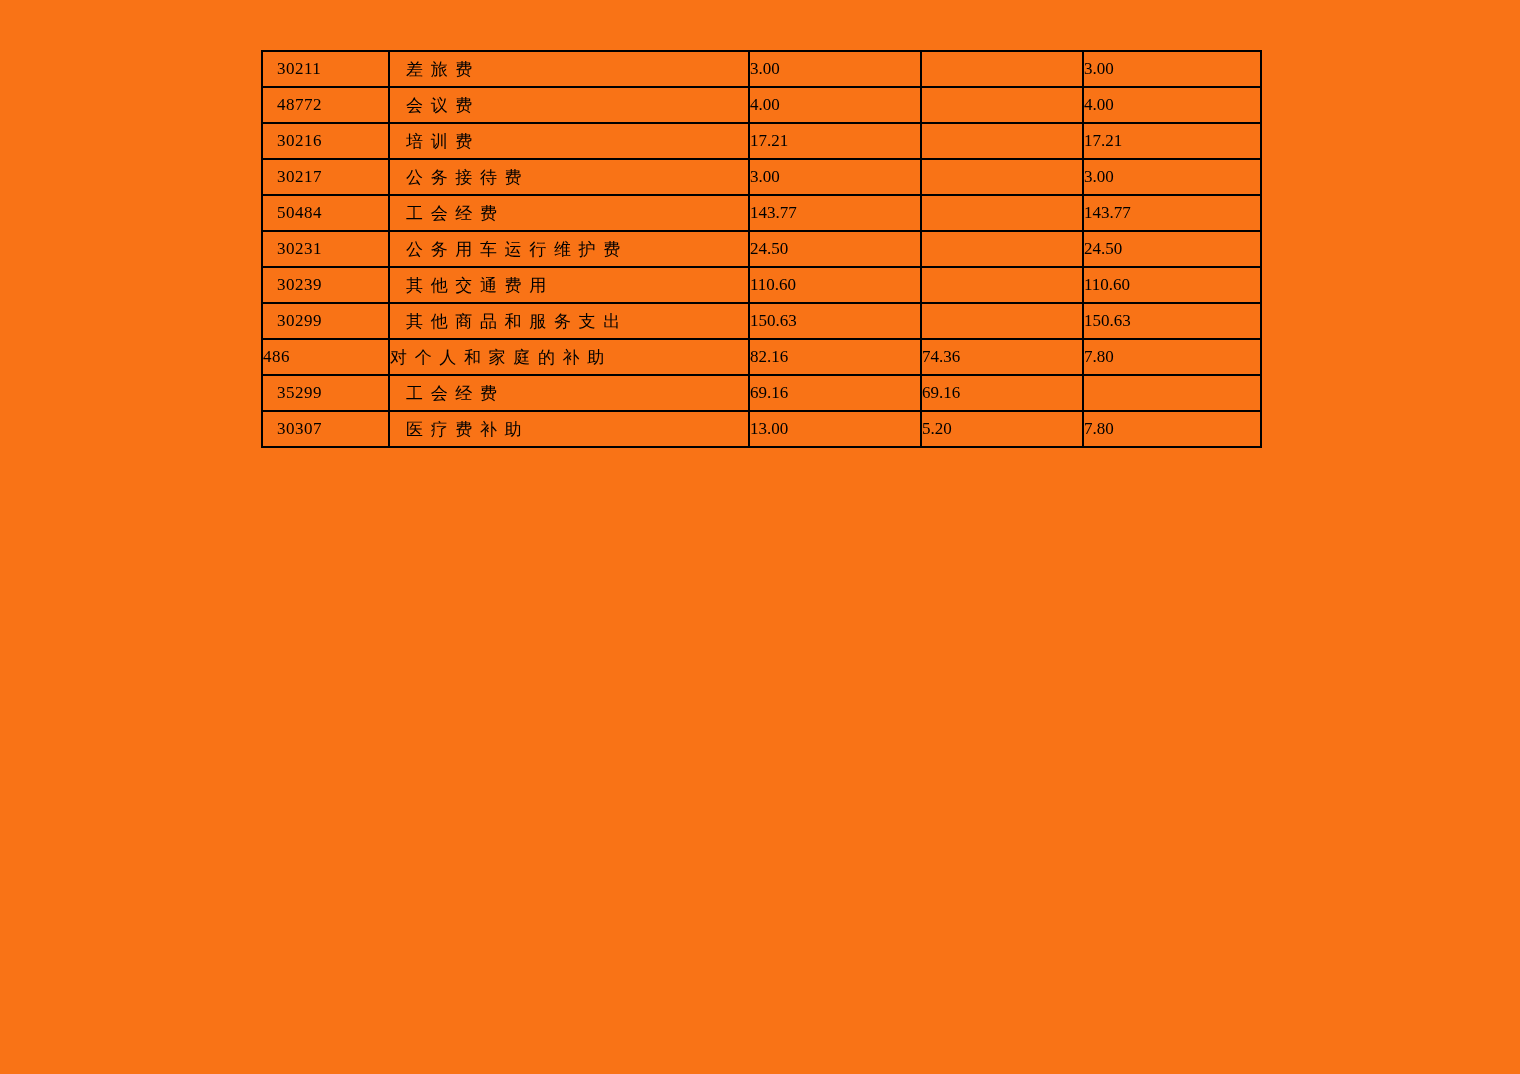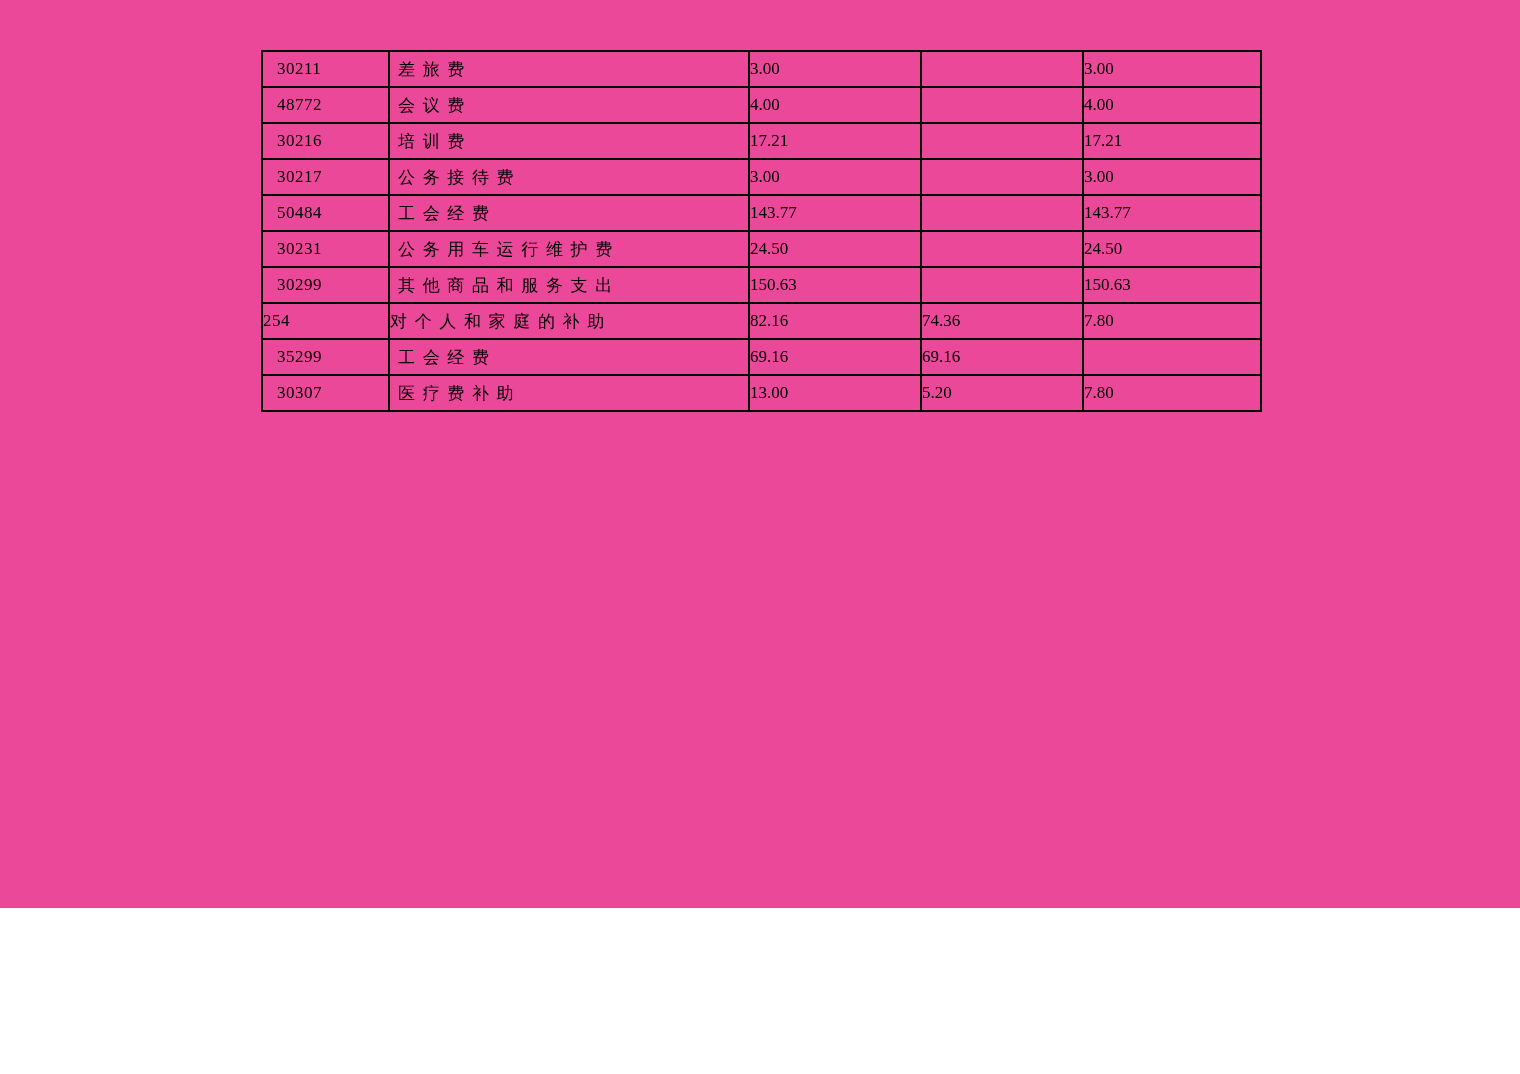--- a/index.html
+++ b/index.html
@@ -7,22 +7,22 @@
     padding: 0;
     background: #ffffff;
     width: 1520px;
     height: 1074px;
     font-family: "Liberation Serif", "DejaVu Serif", serif;
     color: #000000;
   }
   .page {
     position: relative;
     width: 1520px;
-    height: 908px;
-    background: #ec4899;
+    height: 1074px;
+    background: #f97316;
     overflow: hidden;
   }
   table.budget {
     position: absolute;
     left: 261px;
     top: 50px;
     width: 999px;
     border-collapse: collapse;
     table-layout: fixed;
     font-size: 17px;
@@ -39,21 +39,21 @@
     text-align: left;
     padding-left: 4px;
     letter-spacing: 0.5px;
   }
   td.label {
     text-align: left;
     padding-left: 4px;
     letter-spacing: 0.45em;
   }
   tr.indent td.code  { padding-left: 14px; }
-  tr.indent td.label { padding-left: 8px; margin-top: 32px; }
+  tr.indent td.label { padding-left: 16px; margin-top: 32px; }
   td.value {
     padding-right: 5px;
   }
 </style>
 </head>
 <body>
 
 <div class="page">
   <table class="budget">
     <colgroup>
@@ -100,28 +100,35 @@
       <td class="value">143.77</td>
     </tr>
         <tr class="indent">
       <td class="code">30231</td>
       <td class="label">公务用车运行维护费</td>
       <td class="value">24.50</td>
       <td class="value"></td>
       <td class="value">24.50</td>
     </tr>
         <tr class="indent">
+      <td class="code">30239</td>
+      <td class="label">其他交通费用</td>
+      <td class="value">110.60</td>
+      <td class="value"></td>
+      <td class="value">110.60</td>
+    </tr>
+        <tr class="indent">
       <td class="code">30299</td>
       <td class="label">其他商品和服务支出</td>
       <td class="value">150.63</td>
       <td class="value"></td>
       <td class="value">150.63</td>
     </tr>
         <tr>
-      <td class="code">254</td>
+      <td class="code">486</td>
       <td class="label">对个人和家庭的补助</td>
       <td class="value">82.16</td>
       <td class="value">74.36</td>
       <td class="value">7.80</td>
     </tr>
         <tr class="indent">
       <td class="code">35299</td>
       <td class="label">工会经费</td>
       <td class="value">69.16</td>
       <td class="value">69.16</td>

